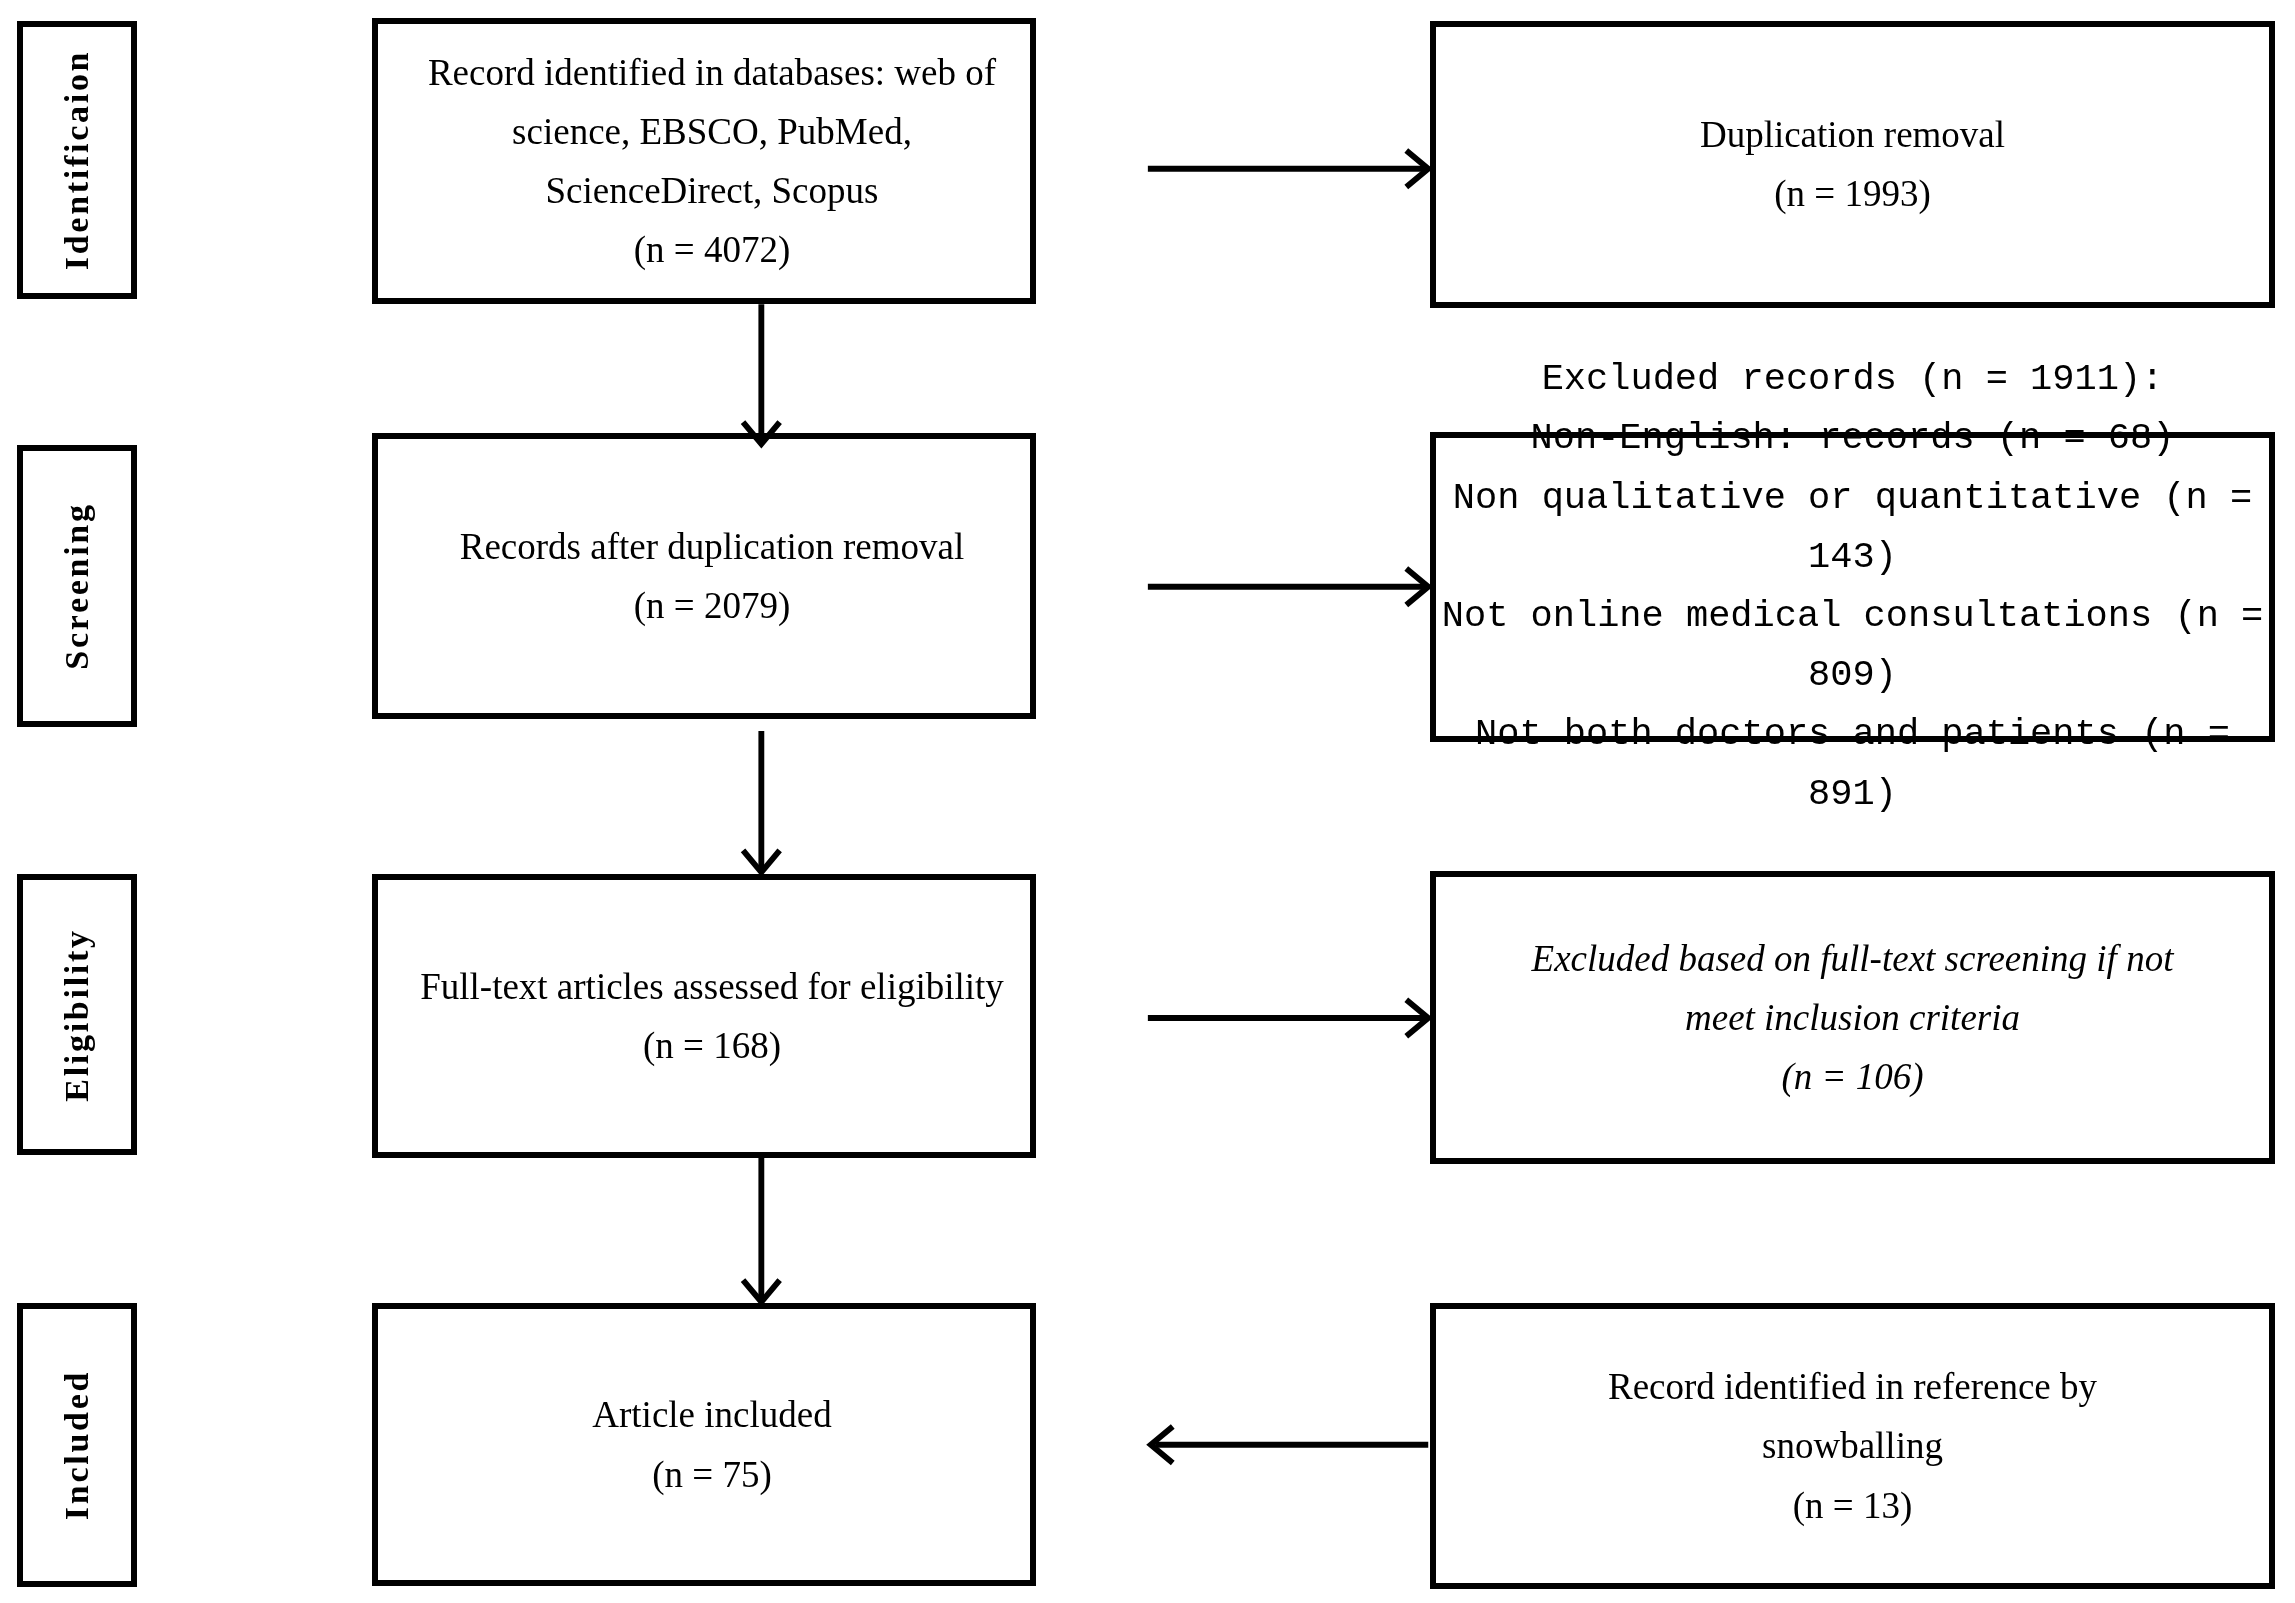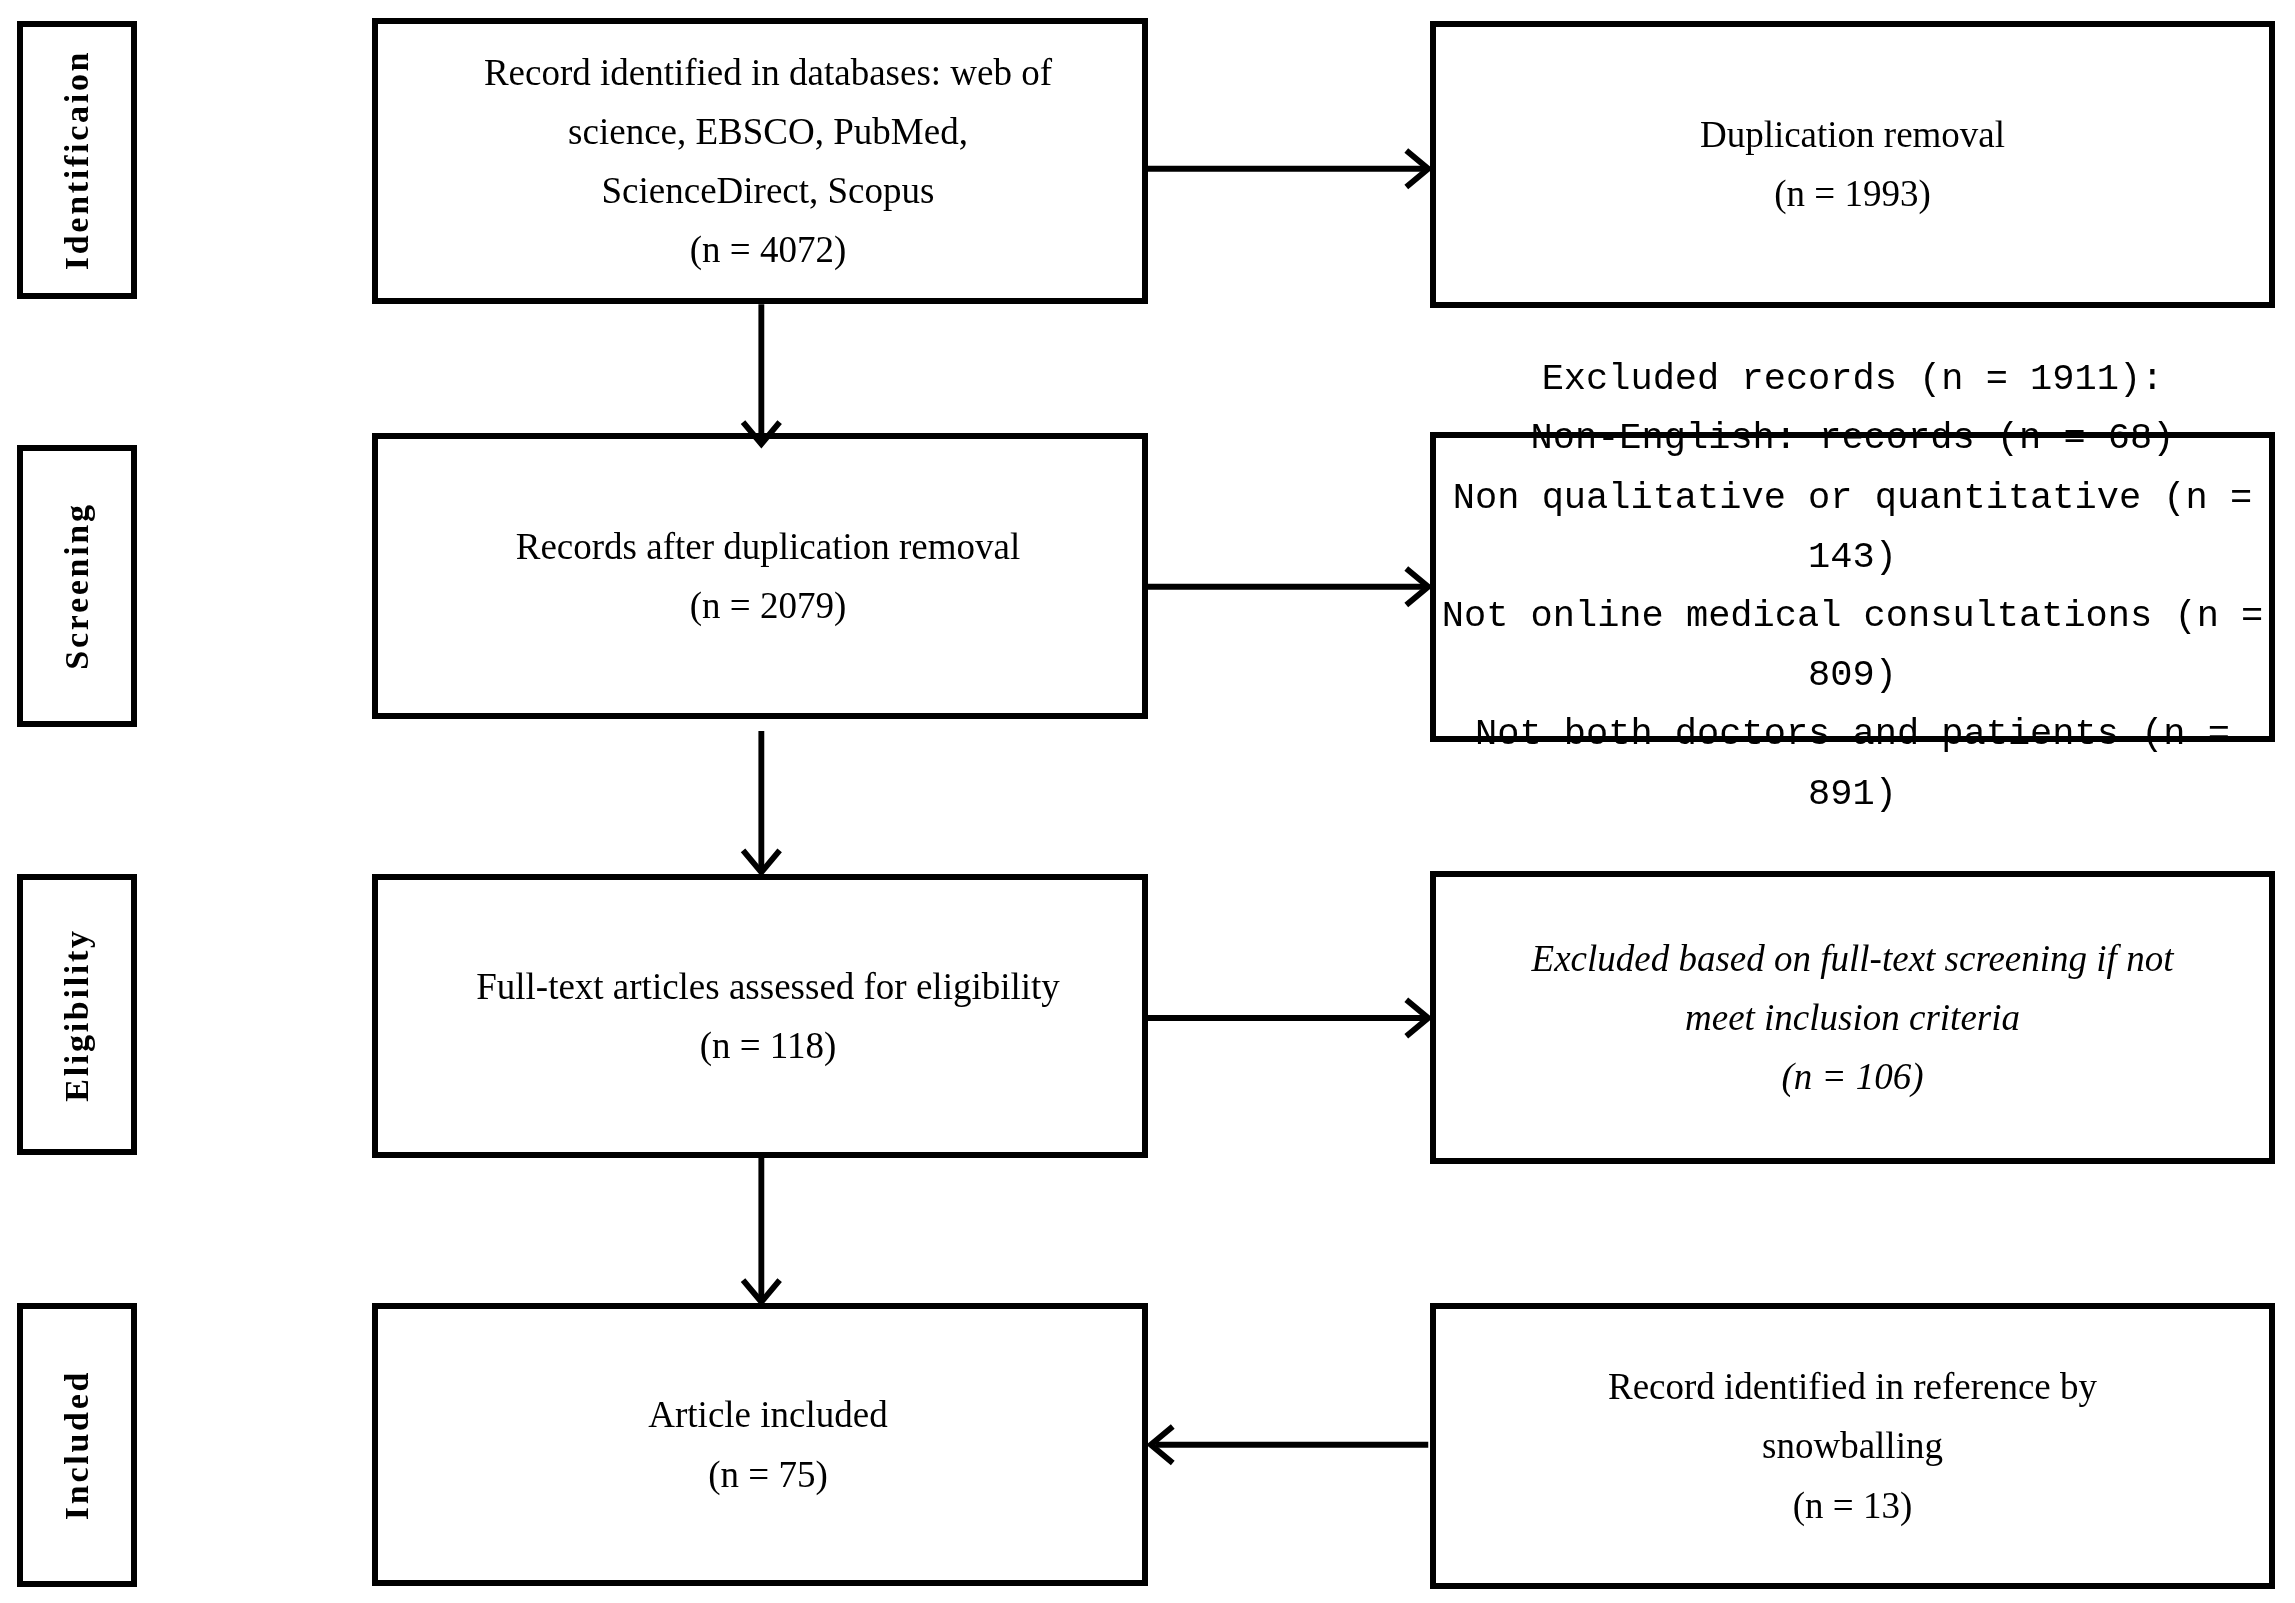--- a/index.html
+++ b/index.html
@@ -44,21 +44,21 @@
     line-height: 1.6;
     white-space: pre-line;
   }
   
   .stage { left: 17px; width: 120px; }
   .stage.s1 { top: 20.5px;   height: 278px; }
   .stage.s2 { top: 445px;  height: 282px; }
   .stage.s3 { top: 874px; height: 281px; }
   .stage.s4 { top: 1303px; height: 284px; }
   
-  .box.main { left: 372px; width: 776px; padding-left: 16px; }
+  .box.main { left: 372px; width: 664px; padding-left: 16px; }
   .box.m1 { top: 18.3px;   height: 286px; }
   .box.m2 { top: 433px;  height: 286px; }
   .box.m3 { top: 874px; height: 284px; }
   .box.m4 { top: 1303px; height: 283px; }
   
   .box.side { left: 1430px; width: 845px; }
   .box.r1 { top: 20.5px;   height: 287px; }
   .box.r2 { top: 432px;  height: 310px; font-family: Liberation Mono, monospace; }
   .box.r3 { top: 871px; height: 293px; font-style: italic; }
   .box.r4 { top: 1303px; height: 286px; }
@@ -91,21 +91,21 @@
 science, EBSCO, PubMed,
 ScienceDirect, Scopus
 (n = 4072)</div>
   </div>
   <div class="box main m2">
     <div class="box-text">Records after duplication removal
 (n = 2079)</div>
   </div>
   <div class="box main m3">
     <div class="box-text">Full-text articles assessed for eligibility
-(n = 118)</div>
+(n = 168)</div>
   </div>
   <div class="box main m4">
     <div class="box-text">Article included
 (n = 75)</div>
   </div>
 
   <div class="box side r1">
     <div class="box-text">Duplication removal
 (n = 1993)</div>
   </div>

